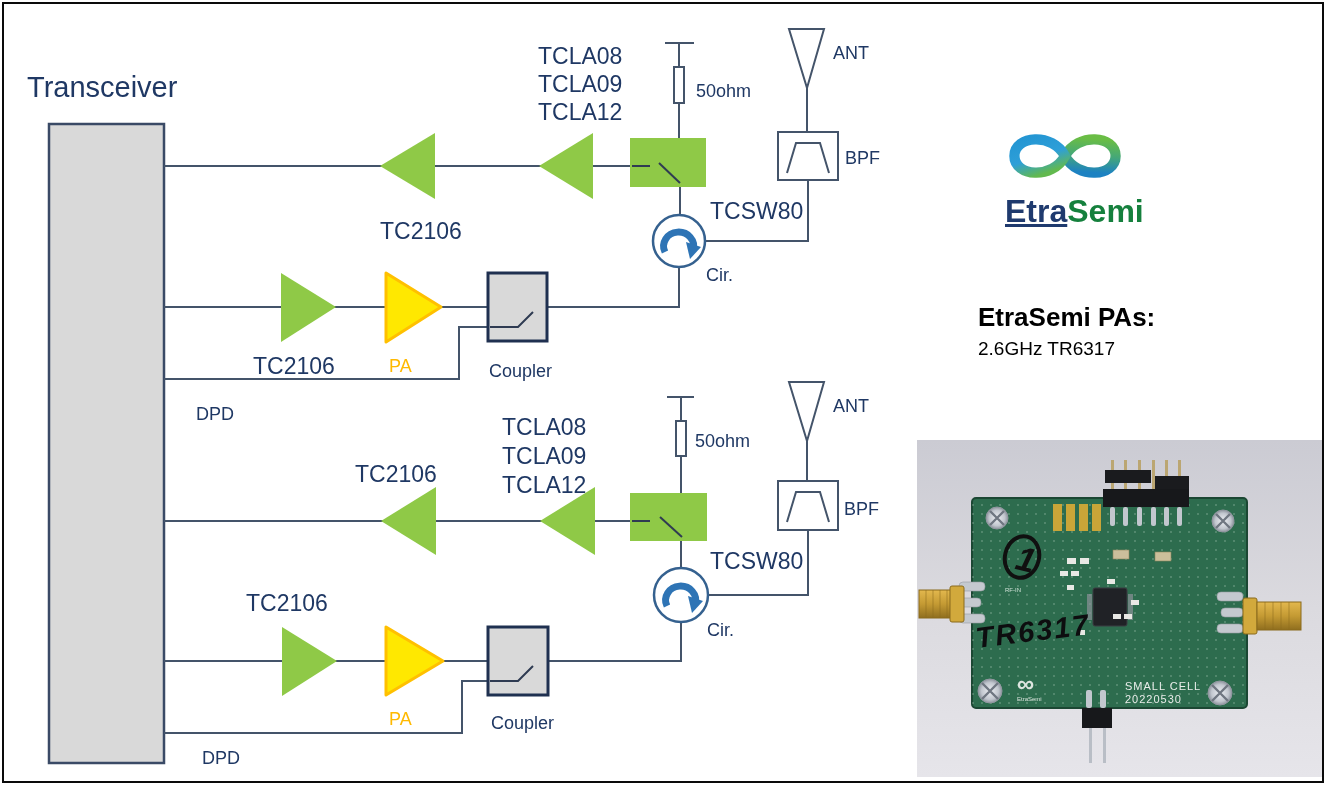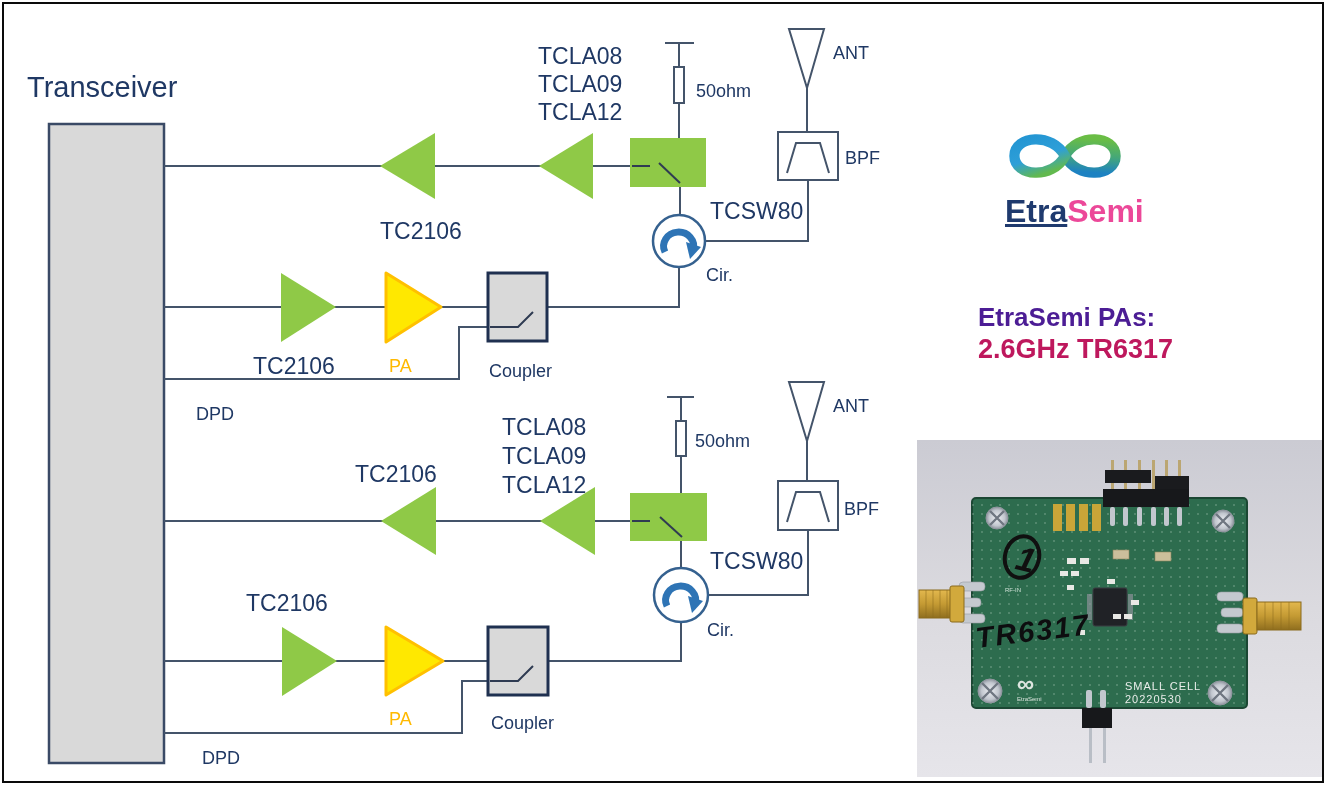--- a/index.html
+++ b/index.html
@@ -4,24 +4,24 @@
 <style>
   html,body{margin:0;padding:0;background:#fff;}
   body{font-family:"Liberation Sans", sans-serif;}
   .stage{position:relative;width:1326px;height:785px;background:#ffffff;overflow:hidden;}
   .frame{position:absolute;inset:2px;border:2px solid #0a0a0a;pointer-events:none;z-index:50;}
   svg text{font-family:"Liberation Sans", sans-serif;}
   .diagram{position:absolute;left:0;top:0;}
   .brand{position:absolute;left:1001px;top:127px;width:170px;}
   .brand-word{margin-top:4px;margin-left:4px;font-size:32px;font-weight:bold;letter-spacing:0px;}
   .brand-word .w1{color:#1F3A6E;text-decoration:underline;}
-  .brand-word .w2{color:#ec4899;}
+  .brand-word .w2{color:#15803d;}
   .pa-block{position:absolute;left:978px;top:301px;}
-  .pa-heading{font-size:26px;font-weight:bold;color:#4c1d95;line-height:32px;}
-  .pa-item{font-size:27px;color:#be185d;line-height:32px;font-weight:bold;}
+  .pa-heading{font-size:26px;font-weight:bold;color:#000000;line-height:32px;}
+  .pa-item{font-size:19px;color:#000000;line-height:32px;}
   .pcb{position:absolute;left:917px;top:440px;}
 </style>
 </head>
 <body>
 
 <div class="stage">
   <div class="frame"></div>
 
   <svg class="diagram" width="950" height="785" viewBox="0 0 950 785">
 

